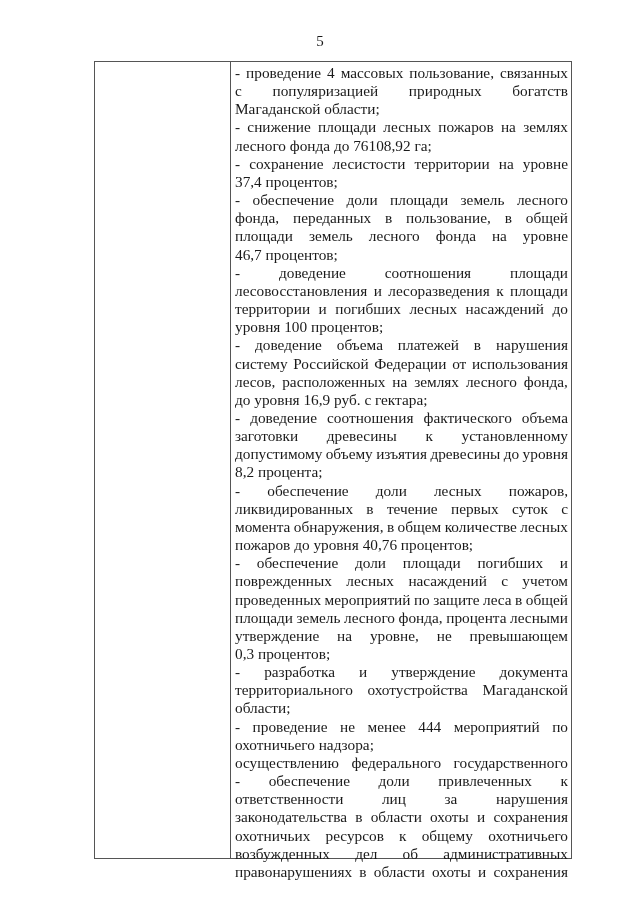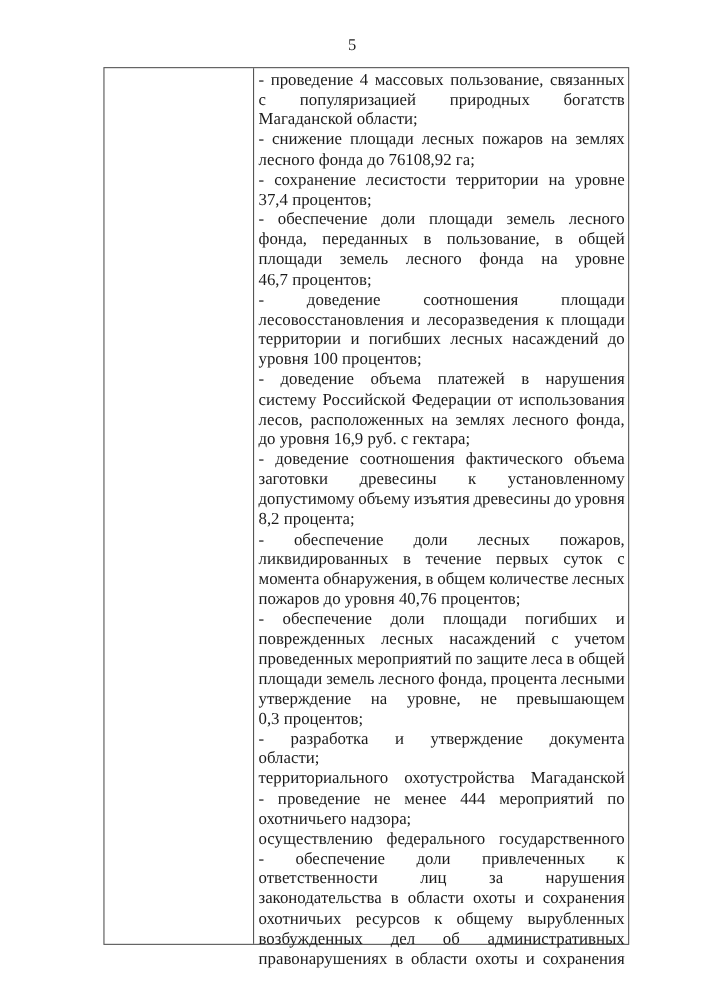--- a/index.html
+++ b/index.html
@@ -235,27 +235,27 @@
       <div class="line left">
         <span>0,3 процентов;</span>
       </div>
       <div class="line">
         <span>-</span>
         <span>разработка</span>
         <span>и</span>
         <span>утверждение</span>
         <span>документа</span>
       </div>
-      <div class="line left">
-        <span>области;</span>
-      </div>
       <div class="line">
         <span>территориального</span>
         <span>охотустройства</span>
         <span>Магаданской</span>
+      </div>
+      <div class="line left">
+        <span>области;</span>
       </div>
       <div class="line">
         <span>-</span>
         <span>проведение</span>
         <span>не</span>
         <span>менее</span>
         <span>444</span>
         <span>мероприятий</span>
         <span>по</span>
       </div>
@@ -286,21 +286,21 @@
         <span>области</span>
         <span>охоты</span>
         <span>и</span>
         <span>сохранения</span>
       </div>
       <div class="line">
         <span>охотничьих</span>
         <span>ресурсов</span>
         <span>к</span>
         <span>общему</span>
-        <span>вырубленных</span>
+        <span>охотничьего</span>
       </div>
       <div class="line">
         <span>возбужденных</span>
         <span>дел</span>
         <span>об</span>
         <span>административных</span>
       </div>
       <div class="line">
         <span>правонарушениях</span>
         <span>в</span>

